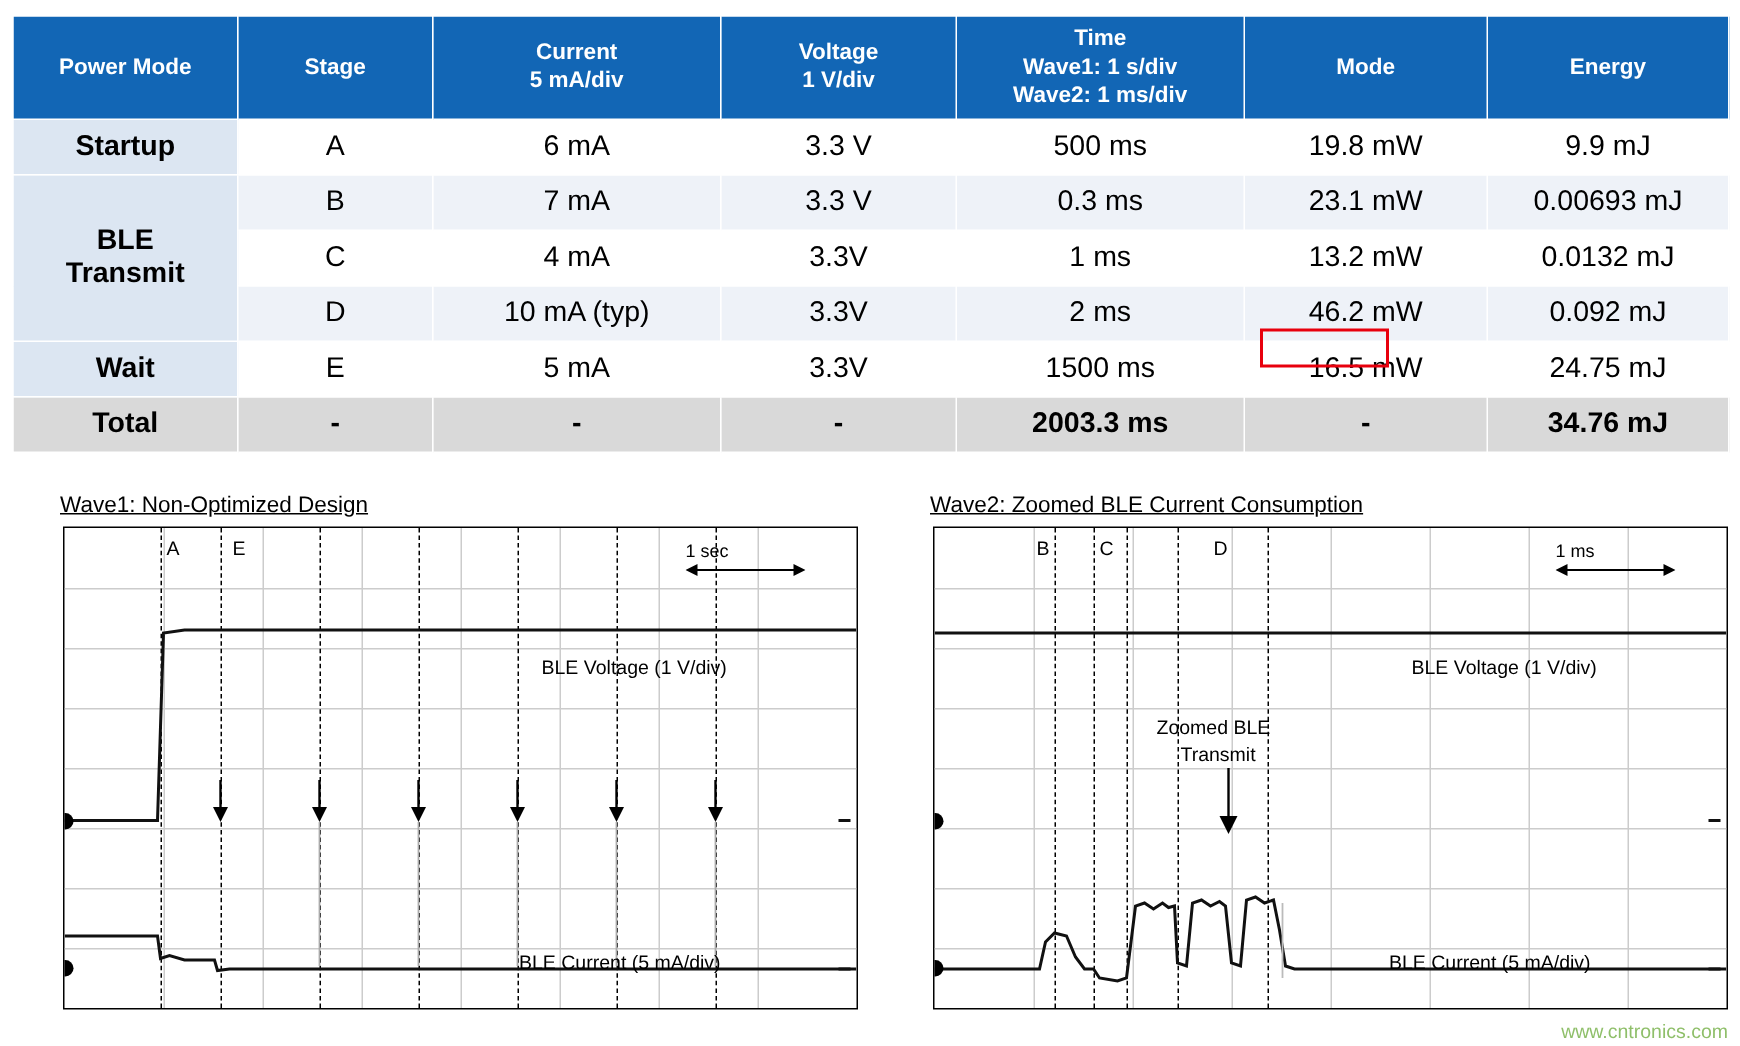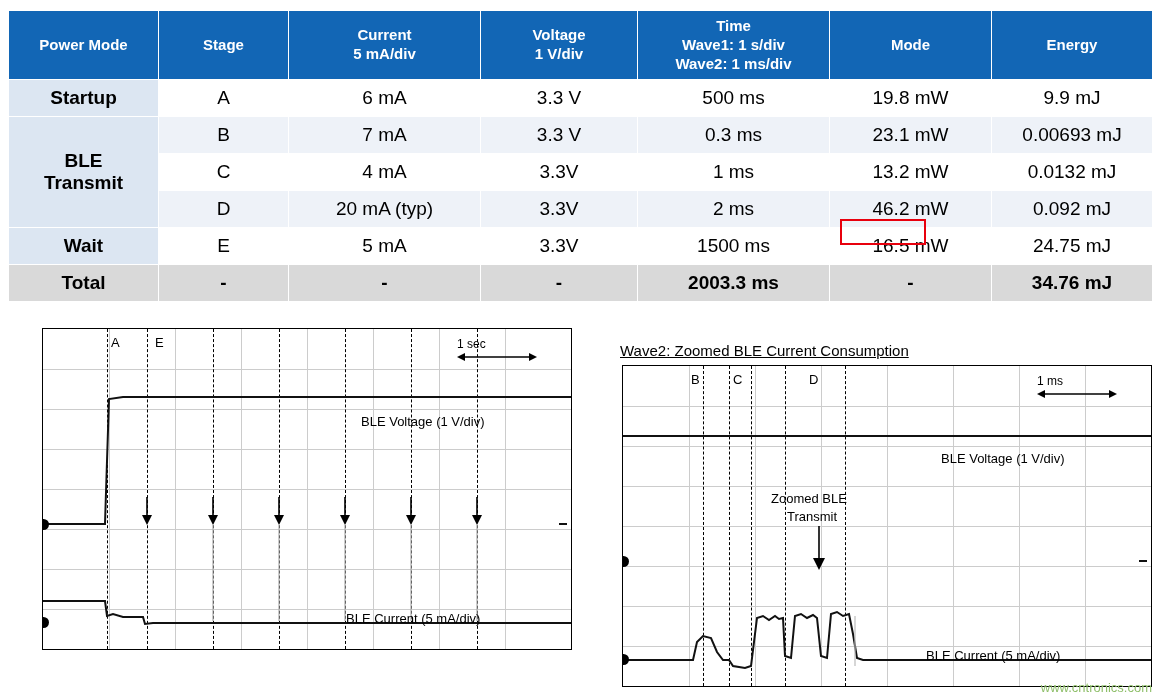--- a/index.html
+++ b/index.html
@@ -72,21 +72,21 @@
     height: 22px;
     pointer-events: none;
   }
 
   
   .wave-panel {
     position: absolute;
     top: 328px;
   }
   #wave1 { left: 8px; }
-  #wave2 { left: 588px; margin-top: 14px; }
+  #wave2 { left: 588px; }
 
   .wave-title {
     font-size: 15px;
     text-decoration: underline;
     margin: 0 0 6px 32px;
     white-space: nowrap;
   }
   .scope {
     position: relative;
     width: 528px;
@@ -214,21 +214,21 @@
         <td>C</td>
         <td>4 mA</td>
         <td>3.3V</td>
         <td>1 ms</td>
         <td>13.2 mW</td>
         <td>0.0132 mJ</td>
       </tr>
 
       <tr class="row-alt">
         <td>D</td>
-        <td>20 mA (typ)</td>
+        <td>10 mA (typ)</td>
         <td>3.3V</td>
         <td>2 ms</td>
         <td>46.2 mW</td>
         <td>0.092 mJ</td>
       </tr>
 
       <tr class="row-white">
         <td class="cell-mode">Wait</td>
         <td>E</td>
         <td>5 mA</td>
@@ -246,20 +246,21 @@
         <td>2003.3 ms</td>
         <td>-</td>
         <td>34.76 mJ</td>
       </tr>
     </tbody>
   </table>
 </div>
 <div class="highlight-box"></div>
 
 <div class="wave-panel" id="wave1">
+  <div class="wave-title">Wave1: Non-Optimized Design</div>
   <div class="scope">
 
     <div class="gridline-v" style="left:66px"></div>
     <div class="gridline-v" style="left:132px"></div>
     <div class="gridline-v" style="left:198px"></div>
     <div class="gridline-v" style="left:264px"></div>
     <div class="gridline-v" style="left:330px"></div>
     <div class="gridline-v" style="left:396px"></div>
     <div class="gridline-v" style="left:462px"></div>
     <div class="gridline-h" style="top:40px"></div>

